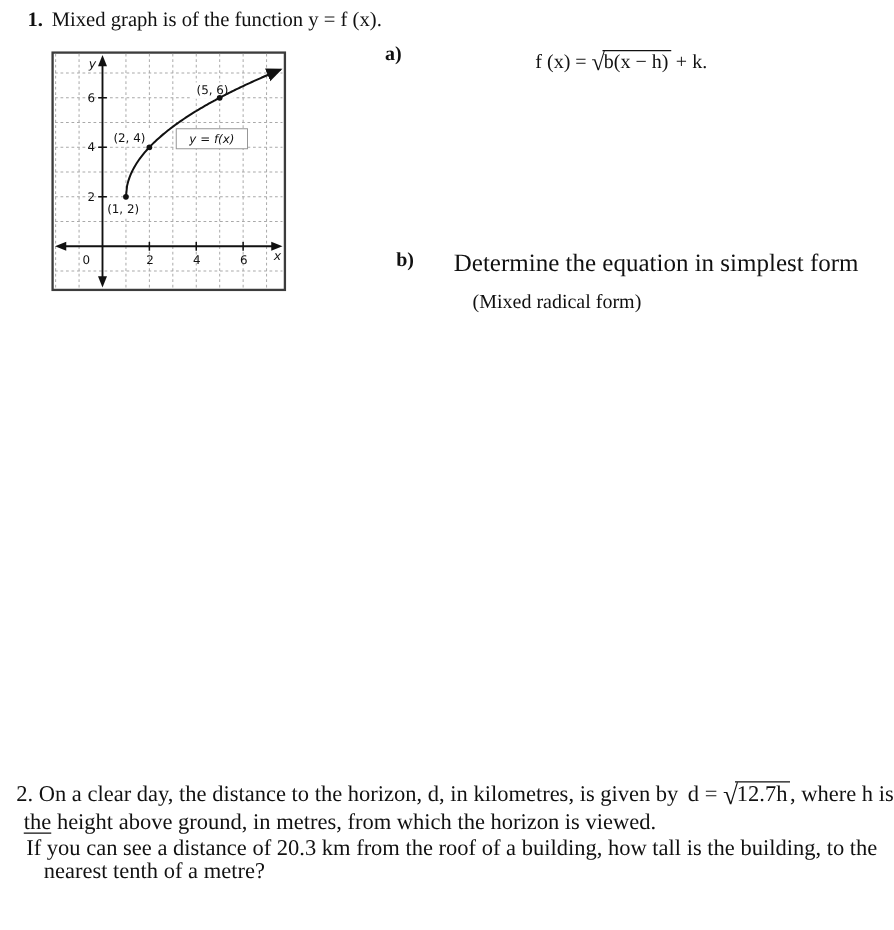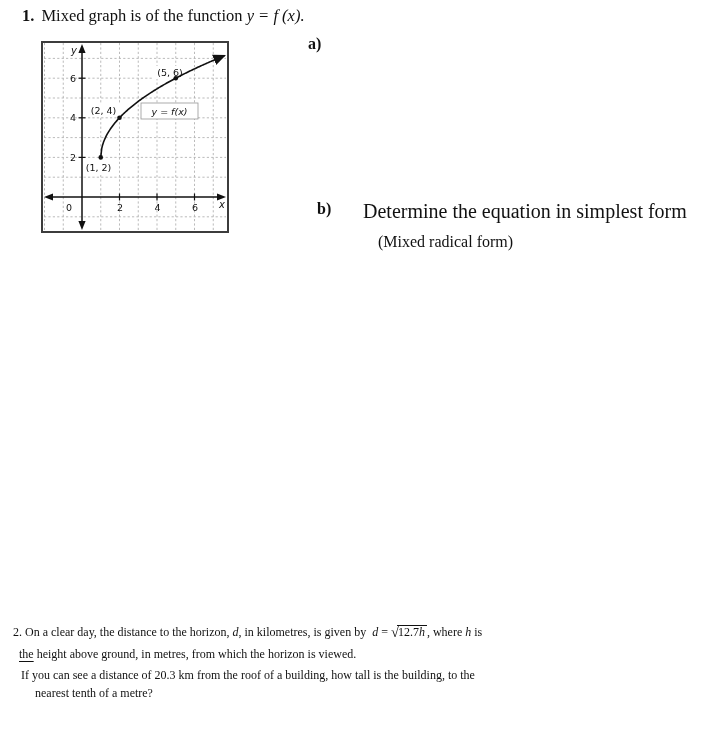--- a/index.html
+++ b/index.html
@@ -3,21 +3,21 @@
 <meta charset="utf-8">
 <style>
   html,body { margin:0; padding:0; }
   body {
     width:715px; height:744px; position:relative;
     background:#ffffff; overflow:hidden;
     font-family:"Liberation Serif", serif;
     color:#111;
   }
   .abs { position:absolute; }
-  .it { font-style:italic; }
+  .it { }
 
   
   #q1-line { left:22px; top:6px; font-size:16.5px; white-space:nowrap; }
   #q1-line .num { font-weight:bold; margin-right:7px; }
 
   
   #graph-wrap { left:41px; top:41px; width:188px; height:192px; }
   .grid  { stroke:#a9a9a9; stroke-width:0.8; stroke-dasharray:2.2 2.2; fill:none; }
   .axis  { stroke:#111; stroke-width:1.5; }
   .arrow { fill:#111; stroke:none; }
@@ -38,21 +38,21 @@
   #b-label { left:317px; top:200px; font-size:16px; font-weight:bold; }
   #b-line1 { left:363px; top:200px; font-size:20px; }
   #b-line2 { left:378px; top:233px; font-size:16px; }
 
   
   .sqrt { white-space:nowrap; }
   .sqrt .sign { display:inline-block; font-size:1.22em; line-height:0.85; vertical-align:-0.1em; margin-right:-2px; }
   .sqrt .bar  { display:inline-block; border-top:1.3px solid #111; padding:0 2px 0 1px; line-height:1.1; }
 
   
-  .q2line { font-size:12px; white-space:nowrap; }
+  .q2line { font-size:18px; white-space:nowrap; }
   #q2-l1 { left:13px; top:625px; }
   #q2-l2 { left:19px; top:647px; }
   #q2-l3 { left:21px; top:668px; }
   #q2-l4 { left:2px;  top:686px;margin-left:33px; }
   .mathgap { margin-left:3px; }
   .squiggle {
     text-decoration-line:underline;
     text-decoration-style:wavy;
     text-decoration-color:#3a45d8;
     text-decoration-thickness:1px;
@@ -138,20 +138,23 @@
       <text x="57.5" y="129.5" class="ptlbl" text-anchor="middle">(1, 2)</text>
       <text x="62.5" y="72.5" class="ptlbl" text-anchor="middle">(2, 4)</text>
       <text x="129" y="34.5" class="ptlbl" text-anchor="middle">(5, 6)</text>
       <text x="128.5" y="73.5" class="curvelbl" text-anchor="middle">y = f(x)</text>
     </g>
   </svg>
 </div>
 
 <div id="a-label" class="abs">a)</div>
 <div id="a-body" class="abs">
+  <div id="a-eq">
+    <span class="it">f (x) = </span><span class="sqrt"><span class="sign">√</span><span class="bar it">b(x − h)</span></span><span class="it"> + k.</span>
+  </div>
 </div>
 
 <div id="b-label" class="abs">b)</div>
 <div id="b-line1" class="abs">Determine the equation in simplest form</div>
 <div id="b-line2" class="abs">(Mixed radical form)</div>
 
 <div>
   <div id="q2-l1" class="abs q2line">
     <span>2. On a clear day, the distance to the horizon, </span><span class="it">d</span><span>, in kilometres, is given by </span><span class="it mathgap">d</span><span> = </span><span class="sqrt"><span class="sign">√</span><span class="bar"><span>12.7</span><span class="it">h</span></span></span><span>, where </span><span class="it">h</span><span> is</span>
   </div>

